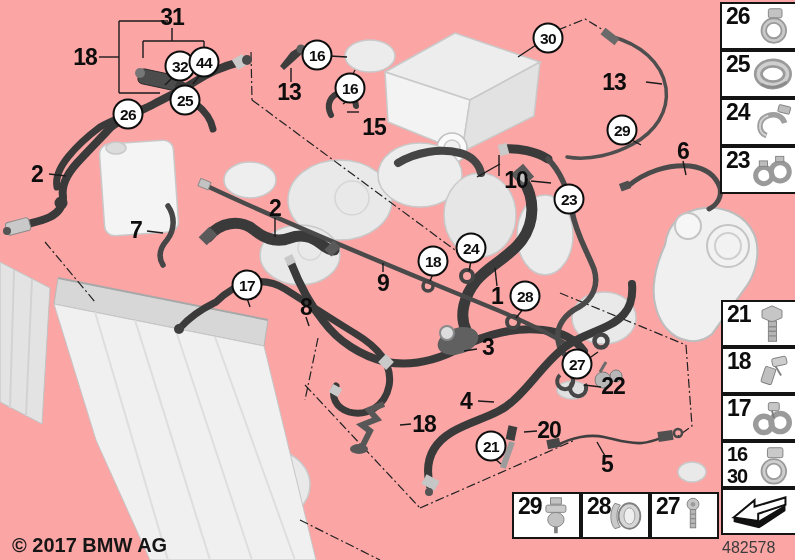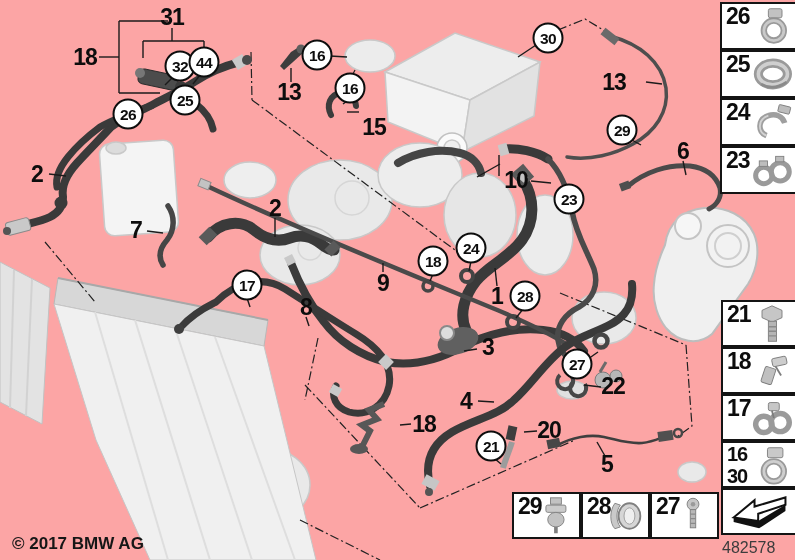--- a/index.html
+++ b/index.html
@@ -11,21 +11,21 @@
   .callout-circled{position:absolute;transform:translate(-50%,-50%);width:27px;height:27px;
     border:2.4px solid #0d0d0d;border-radius:50%;background:#fff;display:flex;align-items:center;
     justify-content:center;font-weight:bold;font-size:15.5px;color:#0d0d0d;cursor:pointer;z-index:5;
     letter-spacing:-0.5px;}
   .lbox{position:absolute;background:#fff;border:2px solid #141414;box-sizing:border-box;z-index:6;cursor:pointer;}
   .lnum{position:absolute;top:2px;left:4px;font-size:23px;font-weight:bold;color:#0d0d0d;line-height:.95;letter-spacing:-1px;}
   .lnum-stack{position:absolute;top:1px;left:4px;display:flex;flex-direction:column;font-size:20px;
     font-weight:bold;color:#0d0d0d;line-height:1.08;letter-spacing:-1px;}
   .lglyph{position:absolute;right:1px;top:50%;transform:translateY(-50%);}
   .lglyph-center{position:absolute;left:50%;top:50%;transform:translate(-50%,-50%);}
-  #copyright{position:absolute;left:12px;top:534px;font-size:17px;font-weight:bold;color:#161616;z-index:4;}
+  #copyright{position:absolute;left:12px;top:534px;font-size:20px;font-weight:bold;color:#161616;z-index:4;}
   #diagram-number{position:absolute;left:722px;top:539px;width:78px;text-align:left;font-size:16px;color:#3c3c3c;z-index:4;}
 </style>
 </head>
 <body>
 
 <div id="stage">
 
   <svg id="art" width="800" height="560" viewBox="0 0 800 560">
 
     <g fill="#e9e9e9" stroke="#c9c9c9" stroke-width="1.5">

